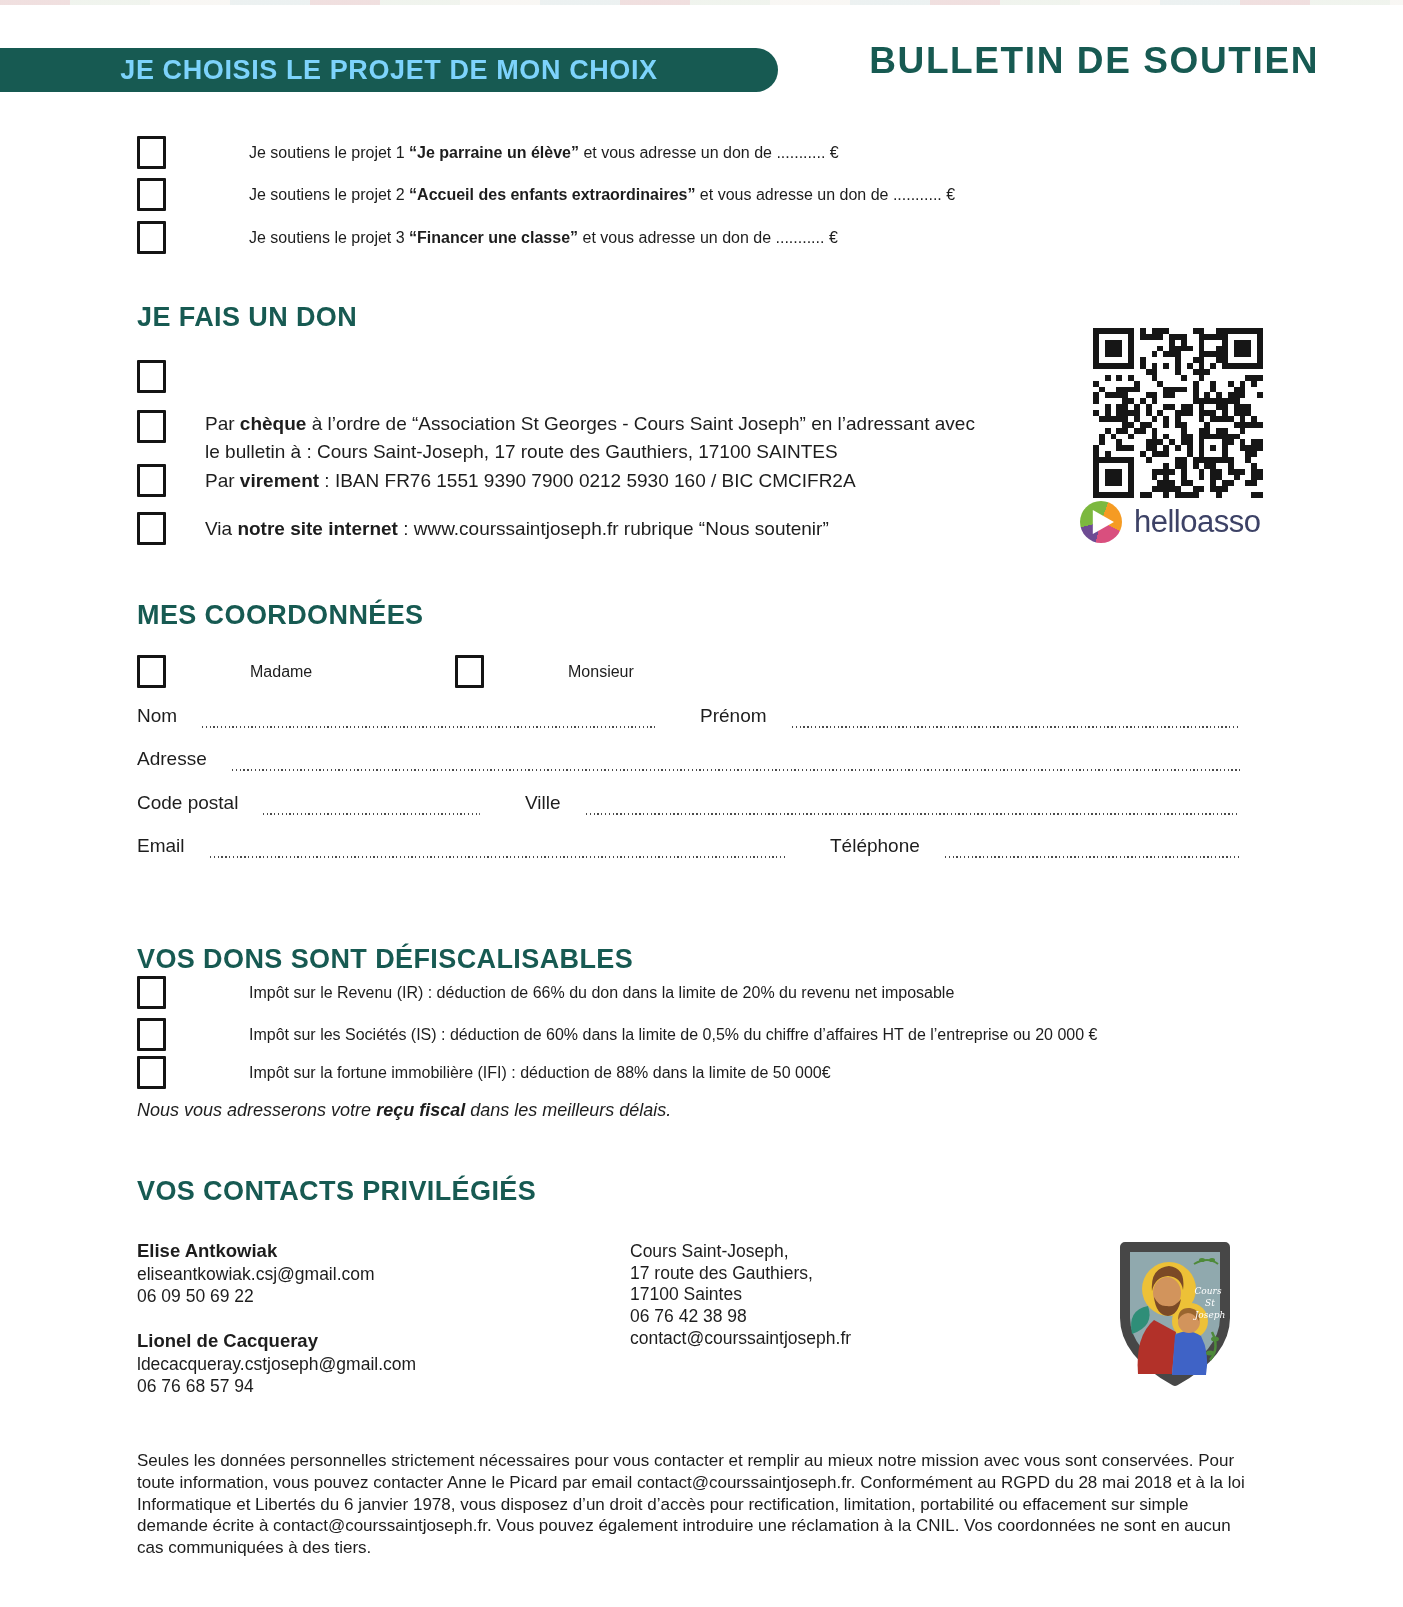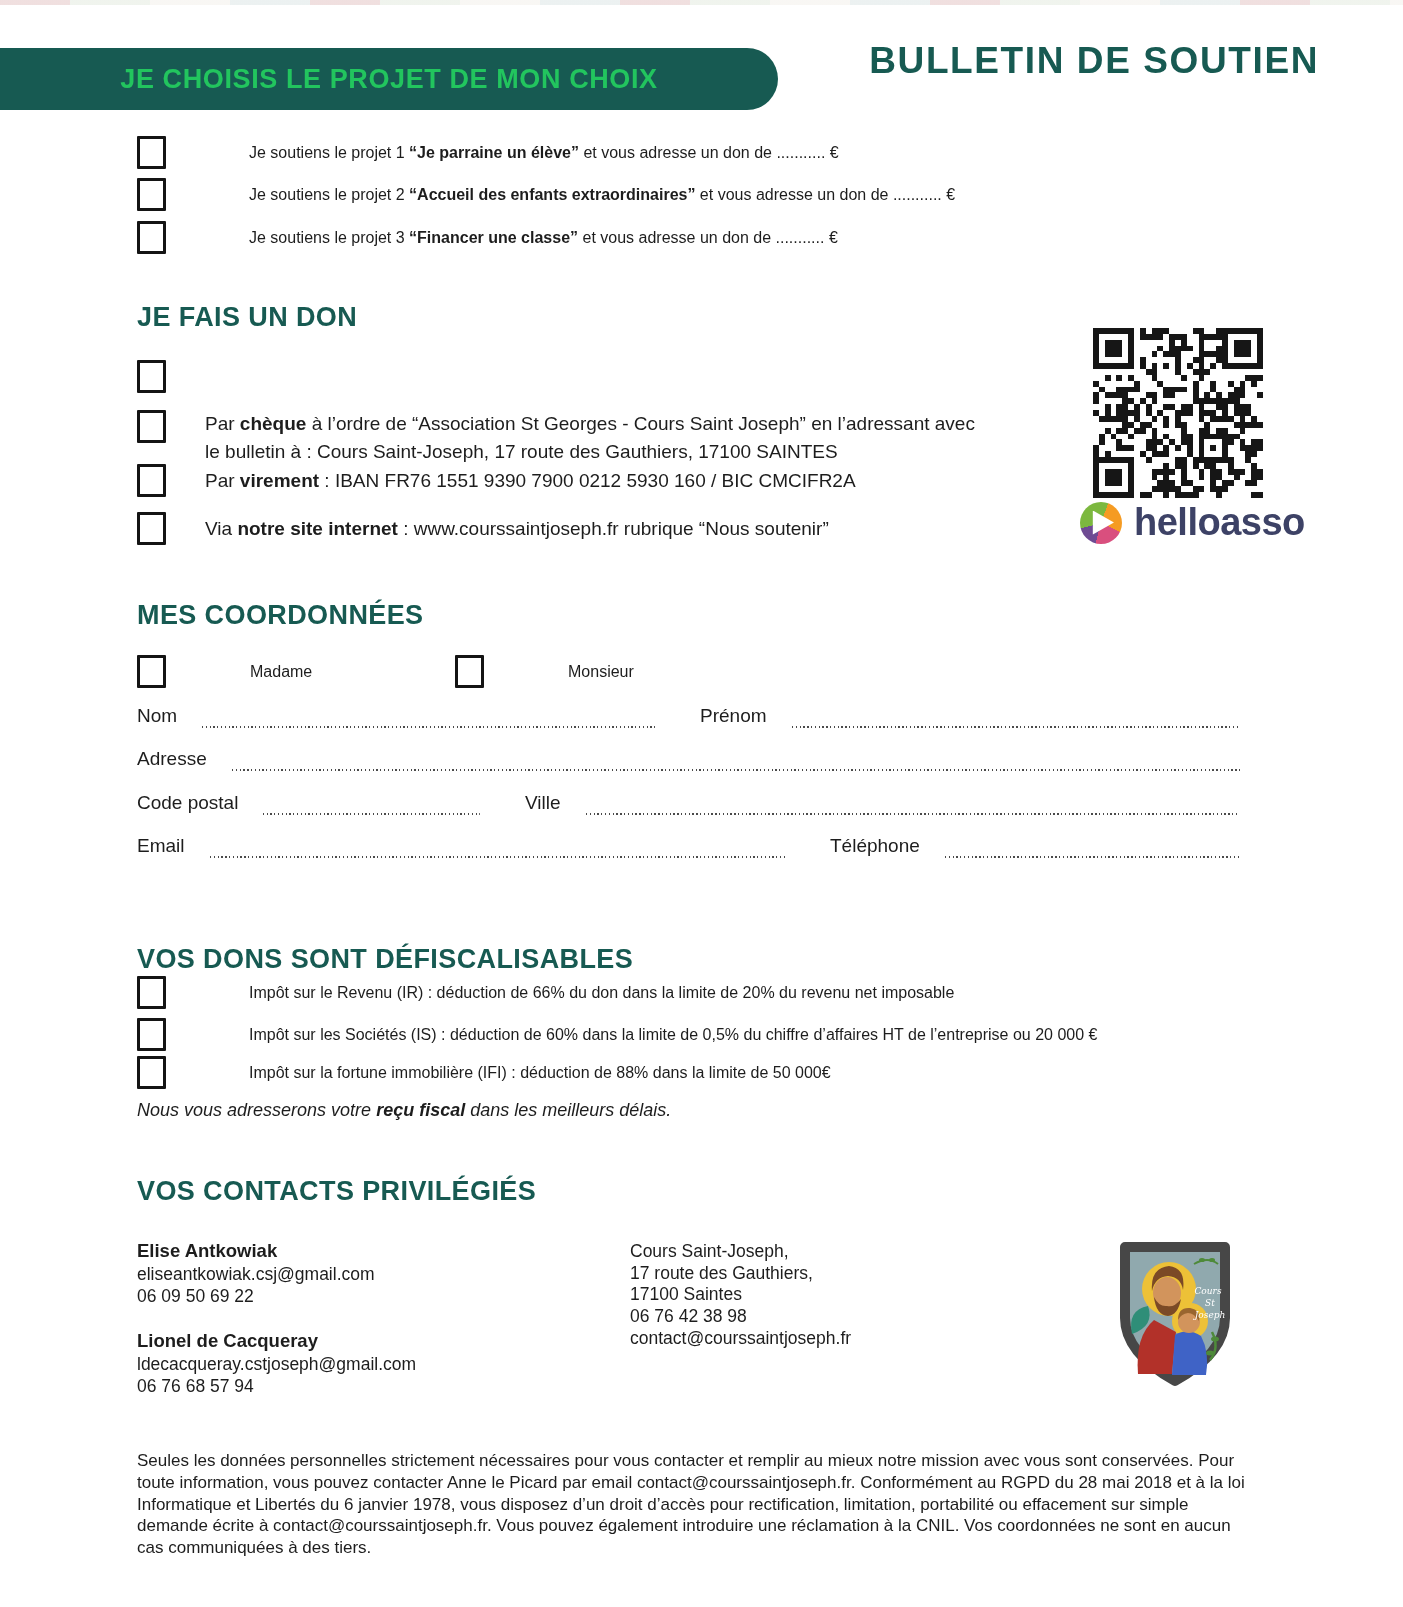--- a/index.html
+++ b/index.html
@@ -12,24 +12,24 @@
   :root { --teal:#175A52; --navy:#3D4266; --ink:#141414; }
 
   .top-strip{
     position:absolute; left:0; top:0; width:1403px; height:5px;
     background:repeating-linear-gradient(90deg,
       rgba(205,150,150,.30) 0 70px, rgba(195,210,185,.25) 70px 150px,
       rgba(225,218,205,.22) 150px 230px, rgba(180,200,200,.25) 230px 310px);
   }
 
   .banner{
-    position:absolute; left:0; top:48px; width:778px; height:62px;
+    position:absolute; left:0; top:48px; width:778px; height:44px;
     background:var(--teal); border-radius:0 34px 34px 0;
     display:flex; align-items:center; justify-content:center;
-    color:#22c55e; font-size:27px; font-weight:700; letter-spacing:.6px;
+    color:#7dd3fc; font-size:27px; font-weight:700; letter-spacing:.6px;
   }
   .main-title{
     position:absolute; right:84px; top:40px;
     color:var(--teal); font-size:37px; font-weight:700; letter-spacing:1.6px;
     white-space:nowrap;
   }
 
   h2.section{
     position:absolute; left:137px; color:var(--teal);
     font-size:27px; font-weight:700; letter-spacing:.4px; white-space:nowrap;
@@ -60,21 +60,21 @@
   .ha-icon{
     width:42px; height:42px; border-radius:50%; position:relative; flex:0 0 auto;
     background:conic-gradient(from 20deg, #f59b23 0 95deg, #d94f7e 95deg 175deg,
                #6e4b93 175deg 235deg, #7cb83f 235deg 360deg);
   }
   .ha-icon::after{
     content:""; position:absolute; left:50%; top:50%; transform:translate(-46%,-50%);
     width:24px; height:24px; background:#fff;
     clip-path:polygon(12% 0, 100% 50%, 12% 100%);
   }
-  .ha-word{ font-size:38px; font-weight:700; color:var(--navy); letter-spacing:-.5px; }
+  .ha-word{ font-size:31px; font-weight:400; color:var(--navy); letter-spacing:-.5px; }
 
   .note{ position:absolute; left:137px; top:1100px; font-size:18px; font-style:italic; }
 
   .contact-block{ position:absolute; left:137px; font-size:17.5px; line-height:22.5px; }
   .contact-block .cname{ font-weight:700; font-size:18.5px; }
   .school-block{ position:absolute; left:630px; top:1241px; font-size:17.5px; line-height:21.7px; }
   .crest{ position:absolute; left:1118px; top:1240px; }
 
   .footer-text{
     position:absolute; left:137px; top:1450px; width:1116px;

